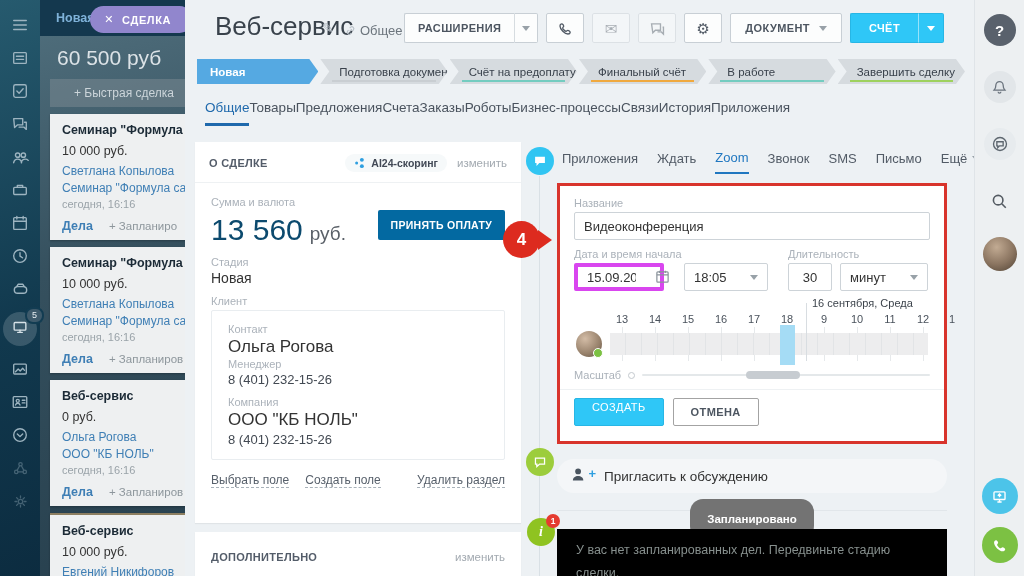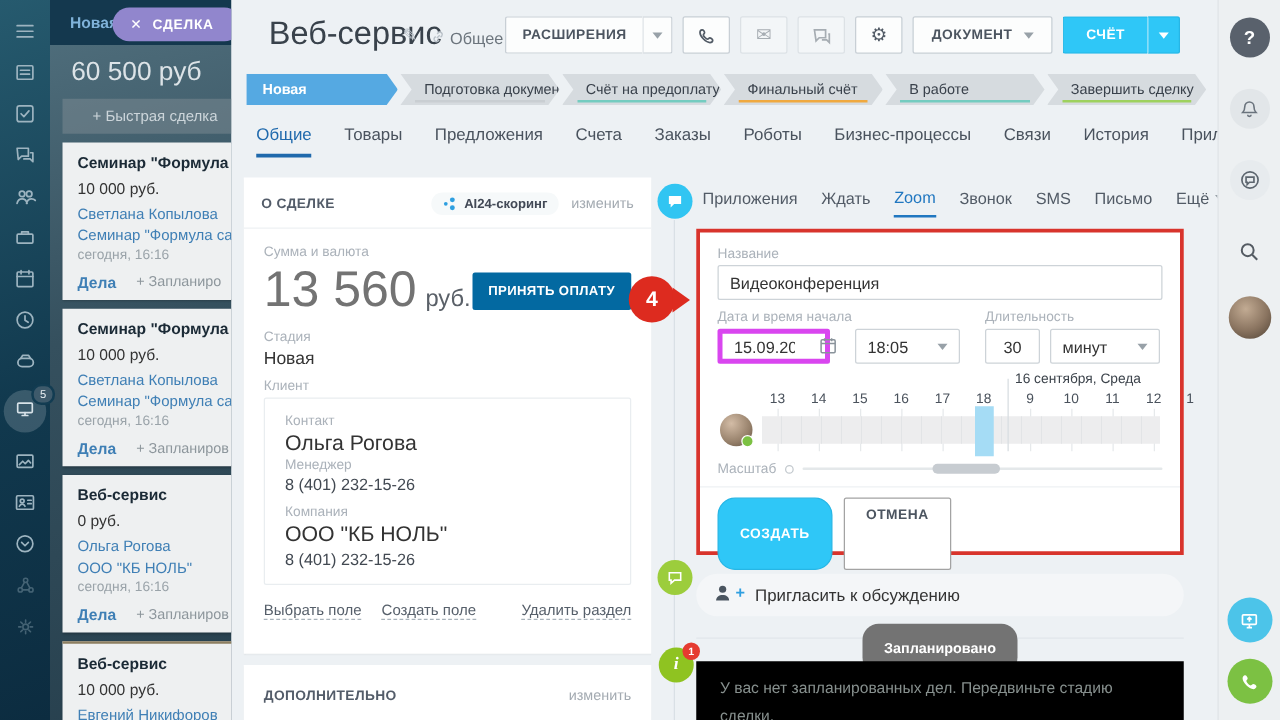--- a/index.html
+++ b/index.html
@@ -62,35 +62,35 @@
   .inv-caret .caret{border-top-color:#fff;}
 
   .stages{position:absolute;left:197px;top:59px;width:768px;height:25px;display:flex;gap:2px;}
   .stage{flex:1;position:relative;background:#d6dbdf;color:#39414b;font-size:11.5px;display:flex;align-items:center;
          padding-left:19px;white-space:nowrap;overflow:hidden;cursor:pointer;
          clip-path:polygon(0 0,calc(100% - 9px) 0,100% 50%,calc(100% - 9px) 100%,0 100%,9px 50%);}
   .stage.first{clip-path:polygon(0 0,calc(100% - 9px) 0,100% 50%,calc(100% - 9px) 100%,0 100%);
                background:#55a9e2;color:#fff;font-weight:bold;padding-left:13px;}
   .stage .ul{position:absolute;left:12px;right:12px;bottom:2px;height:2px;}
 
-  .tabs{position:absolute;left:205px;top:100px;display:flex;gap:26px;font-size:13.5px;color:#4a535e;}
+  .tabs{position:absolute;left:205px;top:100px;display:flex;font-size:13.5px;color:#4a535e;}
   .tab{padding-bottom:8px;cursor:pointer;white-space:nowrap;}
   .tab.active{color:#1f69ac;border-bottom:3px solid #1f69ac;}
 
   
   .deal-card{position:absolute;left:195px;top:142px;width:326px;height:381px;background:#fff;box-shadow:0 1px 1px rgba(0,0,0,.05);}
   .dc-head{display:flex;align-items:center;padding:12px 14px 10px;border-bottom:1px solid #eef1f3;}
   .dc-title{font-size:11px;font-weight:bold;color:#535c69;flex:1;letter-spacing:.3px;}
   .ai-badge{display:flex;align-items:center;gap:5px;font-size:10.5px;font-weight:bold;color:#424956;
             background:#f6f9fa;border-radius:10px;padding:3px 9px;cursor:pointer;}
   .dc-edit{color:#a3aab1;font-size:11.5px;margin-left:10px;cursor:pointer;}
   .dc-body{padding:4px 16px 0;}
   .lbl{font-size:11px;color:#abb2ba;margin:9px 0 2px;}
   .amount-row{display:flex;align-items:flex-end;justify-content:space-between;}
-  .amount{font-size:40px;color:#737373;}
+  .amount{font-size:30px;color:#0c4a6e;}
   .cur{font-size:19px;color:#5a6068;font-weight:300;margin-left:7px;}
   .pay-btn{background:#0369a1;color:#fff;font-size:10.5px;font-weight:bold;padding:9px 13px;border-radius:2px;
            letter-spacing:.3px;margin-bottom:7px;cursor:pointer;}
   .stage-val{font-size:14px;color:#333;margin-top:2px;}
   .client-box{border:1px solid #e9edf0;border-radius:2px;padding:10px 16px 12px;margin-top:3px;}
   .cname{font-size:17px;color:#333;margin:2px 0 1px;}
   .crole{font-size:11px;color:#abb2ba;}
   .cphone{font-size:13px;color:#424952;margin-top:2px;}
   .dc-foot{display:flex;padding:13px 16px;font-size:12px;align-items:center;}
   .link-dashed{color:#565f6a;border-bottom:1px dashed #a8b2ba;margin-right:16px;cursor:pointer;}
@@ -147,22 +147,22 @@
         background:radial-gradient(circle at 35% 30%,#d3bca6,#97816b 60%,#5f4f40);}
   .sched-avatar::after{content:"";position:absolute;right:-1px;bottom:-1px;width:8px;height:8px;border-radius:50%;
         background:#7cc143;border:1px solid #fff;}
   .scale-row{position:absolute;left:0;right:0;bottom:4px;display:flex;align-items:center;gap:7px;
              font-size:11px;color:#abb2ba;}
   .scale-dot{width:7px;height:7px;border:1px solid #c3c9ce;border-radius:50%;}
   .scale-track{position:relative;flex:1;height:2px;background:#e4e8ea;border-radius:1px;}
   .scale-handle{position:absolute;left:36%;top:-3px;width:54px;height:8px;border-radius:4px;background:#c7ccd1;cursor:pointer;}
 
   .f-actions{border-top:1px solid #eef1f3;margin:4px -14px 0;padding:8px 14px;display:flex;gap:9px;}
-  .create-btn{background:#2fc7f7;color:#fff;border:1px solid #27b6e5;padding:22px 17px;font-size:11px;
-              font-weight:bold;border-radius:14px;letter-spacing:.4px;cursor:pointer;}
+  .create-btn{background:#2fc7f7;color:#fff;border:1px solid #27b6e5;padding:2px 17px;font-size:11px;
+              font-weight:normal;border-radius:2px;letter-spacing:.4px;cursor:pointer;}
   .cancel-btn{background:#fff;border:1px solid #a3a3a3;color:#4c5560;padding:7px 17px;font-size:11px;
               font-weight:bold;border-radius:2px;letter-spacing:.4px;cursor:pointer;}
 
   .marker4{position:absolute;left:503px;top:221px;width:37px;height:37px;background:#dd2b1f;border-radius:50%;
            color:#fff;font-size:17px;font-weight:bold;display:flex;align-items:center;justify-content:center;z-index:7;}
   .marker4::after{content:"";position:absolute;right:-12px;top:50%;transform:translateY(-50%);
            border-top:10px solid transparent;border-bottom:10px solid transparent;border-left:14px solid #dd2b1f;}
 
   .invite{position:absolute;left:557px;top:459px;width:390px;height:34px;background:#f4f6f8;border-radius:17px;
           display:flex;align-items:center;gap:12px;padding:0 13px;font-size:13.5px;color:#333;cursor:pointer;z-index:2;}

